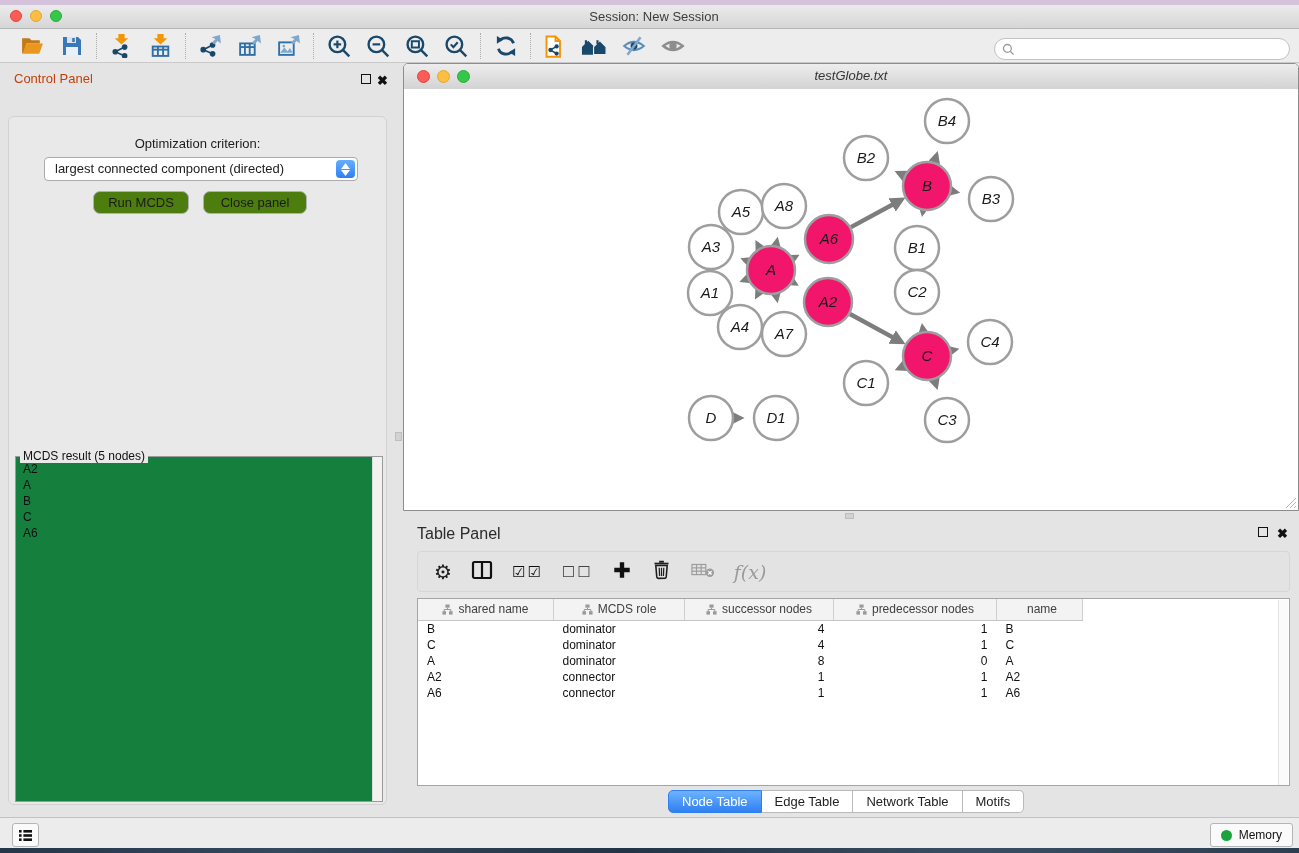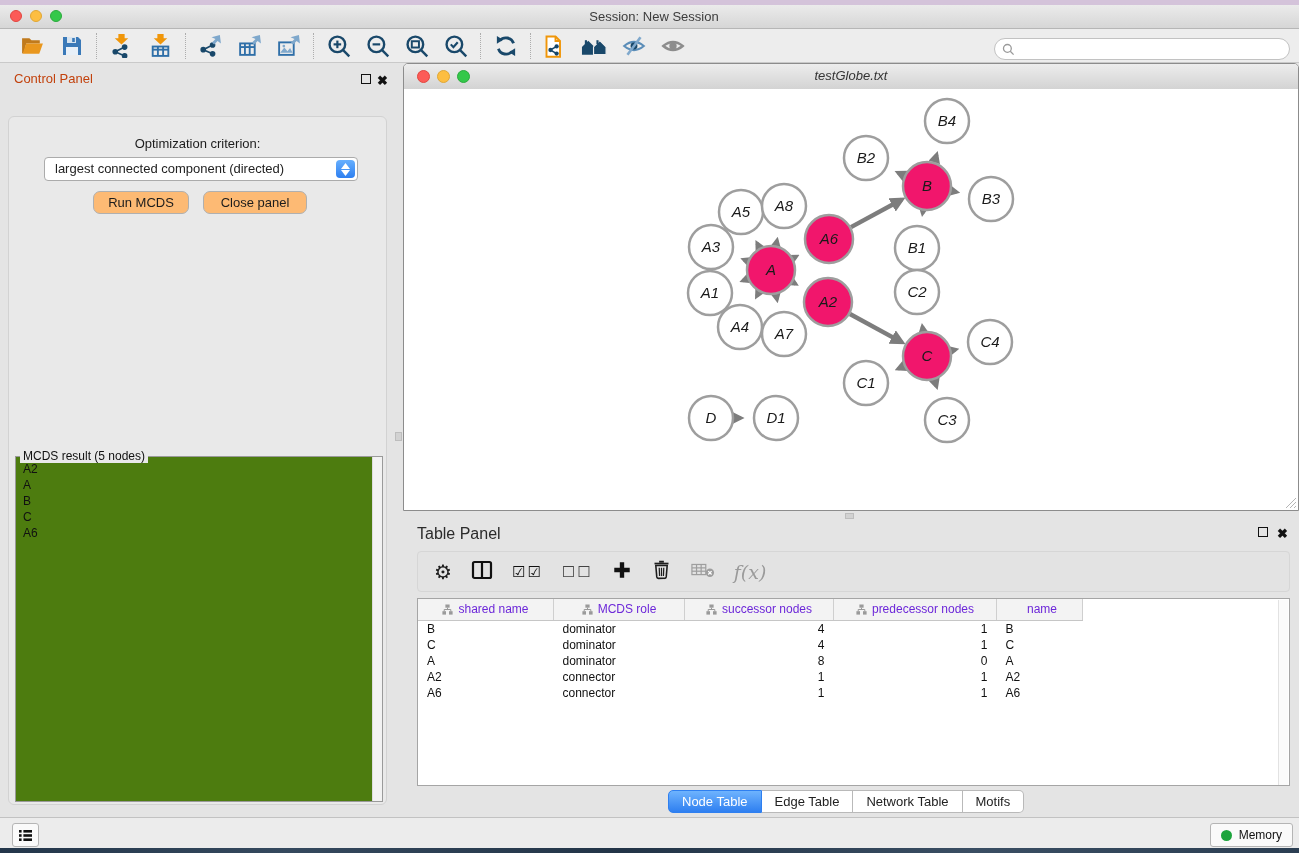--- a/index.html
+++ b/index.html
@@ -28,22 +28,22 @@
   
   .cp-title{position:absolute;left:14px;top:71px;font-size:13px;color:#c2410c;}
   .float-btn{position:absolute;width:10px;height:10px;border:1.6px solid #111;box-sizing:border-box;}
   .close-btn{position:absolute;font-size:13px;font-weight:bold;color:#111;line-height:13px;}
   .cp-tabs{position:absolute;left:77px;top:95px;display:flex;}
   .cp-inner{position:absolute;left:8px;top:116px;width:379px;height:689px;background:#e9e9e9;border:1px solid #d2d2d2;border-radius:6px;box-sizing:border-box;}
   .opt-label{position:absolute;top:19px;left:0;width:100%;text-align:center;font-size:13px;color:#1c1c1c;}
   .dropdown{position:absolute;left:35px;top:40px;width:314px;height:24px;background:#fff;border:1px solid #ababab;border-radius:4px;font-size:13px;line-height:22px;padding-left:10px;box-sizing:border-box;}
   .spinner{position:absolute;right:2px;top:2px;width:19px;height:18px;border-radius:4px;background:linear-gradient(#66affe,#2e7ff0);display:flex;flex-direction:column;align-items:center;justify-content:center;gap:1px;}
   .spinner svg{display:block;}
-  .btn{position:absolute;height:23px;background:#fdba74;border:1px solid #b0b0b0;border-radius:7px;font-size:13px;text-align:center;line-height:21px;box-sizing:border-box;color:#1c1c1c;}
-  .result{position:absolute;left:6px;top:339px;width:368px;height:346px;border:1px solid #9a9a9a;background:#4d7c0f;box-sizing:border-box;}
+  .btn{position:absolute;height:23px;background:#4d7c0f;border:1px solid #b0b0b0;border-radius:7px;font-size:13px;text-align:center;line-height:21px;box-sizing:border-box;color:#1c1c1c;}
+  .result{position:absolute;left:6px;top:339px;width:368px;height:346px;border:1px solid #9a9a9a;background:#15803d;box-sizing:border-box;}
   .result-legend{position:absolute;top:-8px;left:4px;background:#e9e9e9;padding:0 3px;font-size:12px;color:#111;}
   .result-list{position:absolute;left:0;top:4px;right:10px;bottom:0;overflow:hidden;}
   .result-item{font-size:12px;line-height:16px;padding-left:7px;color:#111;}
   .result-scroll{position:absolute;right:0;top:0;width:9px;height:100%;background:#f2f2f2;border-left:1px solid #ddd;}
   
   .net-window{position:absolute;left:403px;top:63px;width:896px;height:448px;background:#fff;border:1px solid #8c8c8c;border-radius:5px 5px 0 0;box-sizing:border-box;font-style:italic;}
   .net-titlebar{position:relative;height:25px;background:linear-gradient(#ededed,#d3d3d3);border-bottom:1px solid #a8a8a8;border-radius:4px 4px 0 0;}
   .net-lights{position:absolute;left:13px;top:6px;display:flex;gap:7px;}
   .net-title{text-align:center;line-height:24px;font-size:13px;color:#333;}
   .net-canvas{position:absolute;left:0;top:25px;right:0;bottom:0;background:#fff;overflow:hidden;}
@@ -52,21 +52,21 @@
   .hhandle{position:absolute;left:845px;top:513px;width:9px;height:6px;background:#d2d2d2;border:1px solid #bdbdbd;box-sizing:border-box;}
   
   .tp-title{position:absolute;left:417px;top:525px;font-size:16px;color:#2b2b2b;}
   .tp-toolbar{position:absolute;left:417px;top:551px;width:873px;height:41px;background:#e3e3e3;border:1px solid #d6d6d6;border-radius:4px;display:flex;align-items:center;gap:19px;padding-left:16px;box-sizing:border-box;}
   .glyph{font-size:20px;color:#1d1d1d;line-height:1;}
   .checks{font-size:15px;letter-spacing:2px;color:#111;}
   .unchecks{font-size:15px;letter-spacing:2px;color:#444;}
   .fx{font-family:"DejaVu Serif",serif;font-style:italic;font-size:19px;color:#9a9a9a;}
   .tp-table{position:absolute;left:417px;top:598px;width:873px;height:188px;background:#fff;border:1px solid #a5a5a5;box-sizing:border-box;overflow:hidden;}
   .tp-table table{border-collapse:collapse;table-layout:fixed;width:100%;font-size:12px;}
-  .tp-table th{background:#f3f3f3;border-bottom:1px solid #c6c6c6;border-left:1px solid #cfcfcf;font-weight:normal;height:21px;padding:0;color:#6d28d9;white-space:nowrap;overflow:hidden;}
+  .tp-table th{background:#f3f3f3;border-bottom:1px solid #c6c6c6;border-left:1px solid #cfcfcf;font-weight:normal;height:21px;padding:0;color:#404040;white-space:nowrap;overflow:hidden;}
   .tp-table th:first-child{border-left:none;}
   .tp-table th .hlab{vertical-align:1px;margin-left:5px;}
   .tp-table td{height:16px;padding:0 9px;color:#111;white-space:nowrap;overflow:hidden;}
   .tp-scroll{position:absolute;right:1px;top:1px;width:9px;height:185px;background:#fbfbfb;border-left:1px solid #e2e2e2;}
   .tp-tabs{position:absolute;left:668px;top:790px;display:flex;}
   
   .statusbar{position:absolute;left:0;top:817px;width:100%;height:31px;background:#ececec;border-top:1px solid #c2c2c2;box-sizing:border-box;}
   .list-btn{position:absolute;left:12px;top:5px;width:27px;height:24px;background:#fafafa;border:1px solid #b5b5b5;border-radius:3px;display:flex;align-items:center;justify-content:center;box-sizing:border-box;}
   .memory-btn{position:absolute;right:6px;top:5px;height:24px;padding:0 10px;background:#fafafa;border:1px solid #b5b5b5;border-radius:3px;display:flex;align-items:center;gap:7px;font-size:12px;color:#111;box-sizing:border-box;}
   .memdot{width:11px;height:11px;border-radius:50%;background:#1ca43c;}

